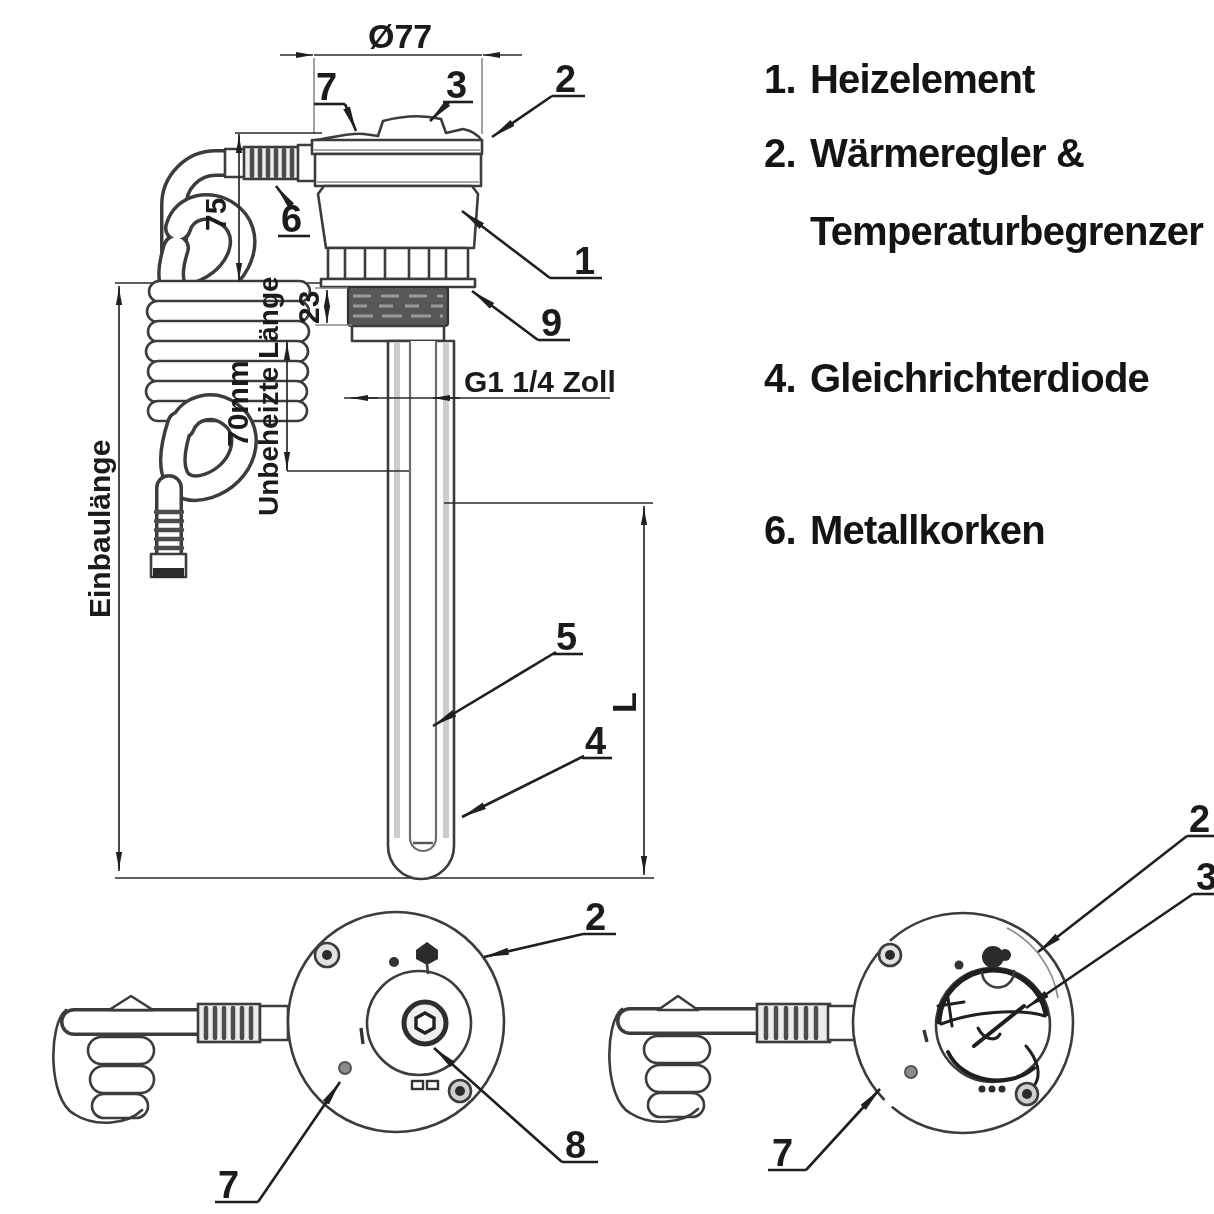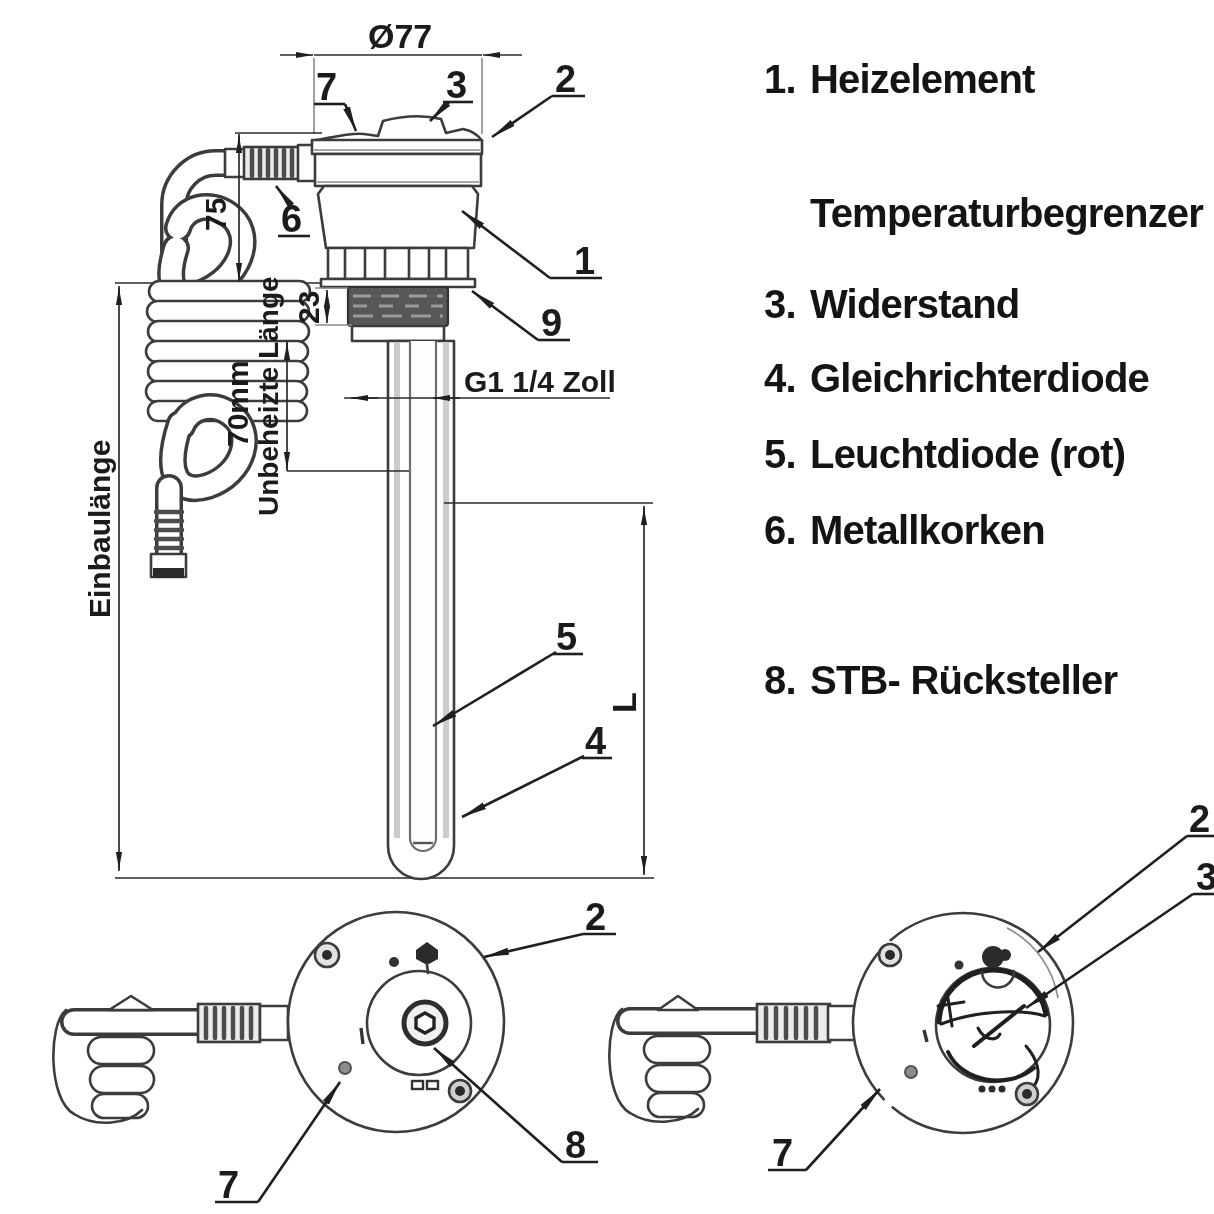--- a/index.html
+++ b/index.html
@@ -311,20 +311,18 @@
         <line class="lead" x1="794" y1="1170" x2="868" y2="1089" marker-end="url(#ah)"></line>
       </g>
       <text class="t-callout" x="1177" y="832">2</text>
       <text class="t-callout" x="1184" y="890">3</text>
       <text class="t-callout" x="760" y="1166">7</text>
     </g>
   </svg>
 
   <div class="legend">
     <div class="row" style="top:57px"><span class="n">1.</span><span>Heizelement</span></div>
-    <div class="row cont" style="top:191px"><span>Temperaturbegrenzer</span></div>
-    <div class="row" style="top:282px"><span class="n">3.</span><span>Widerstand</span></div>
+    <div class="row" style="top:131px"><span class="n">2.</span><span>Wärmeregler &amp;</span></div>
+    <div class="row cont" style="top:209px"><span>Temperaturbegrenzer</span></div>
     <div class="row" style="top:356px"><span class="n">4.</span><span>Gleichrichterdiode</span></div>
-    <div class="row" style="top:432px"><span class="n">5.</span><span>Leuchtdiode (rot)</span></div>
     <div class="row" style="top:508px"><span class="n">6.</span><span>Metallkorken</span></div>
-    <div class="row" style="top:658px"><span class="n">8.</span><span>STB- Rücksteller</span></div>
   </div>
 </div>
 
 </body></html>

